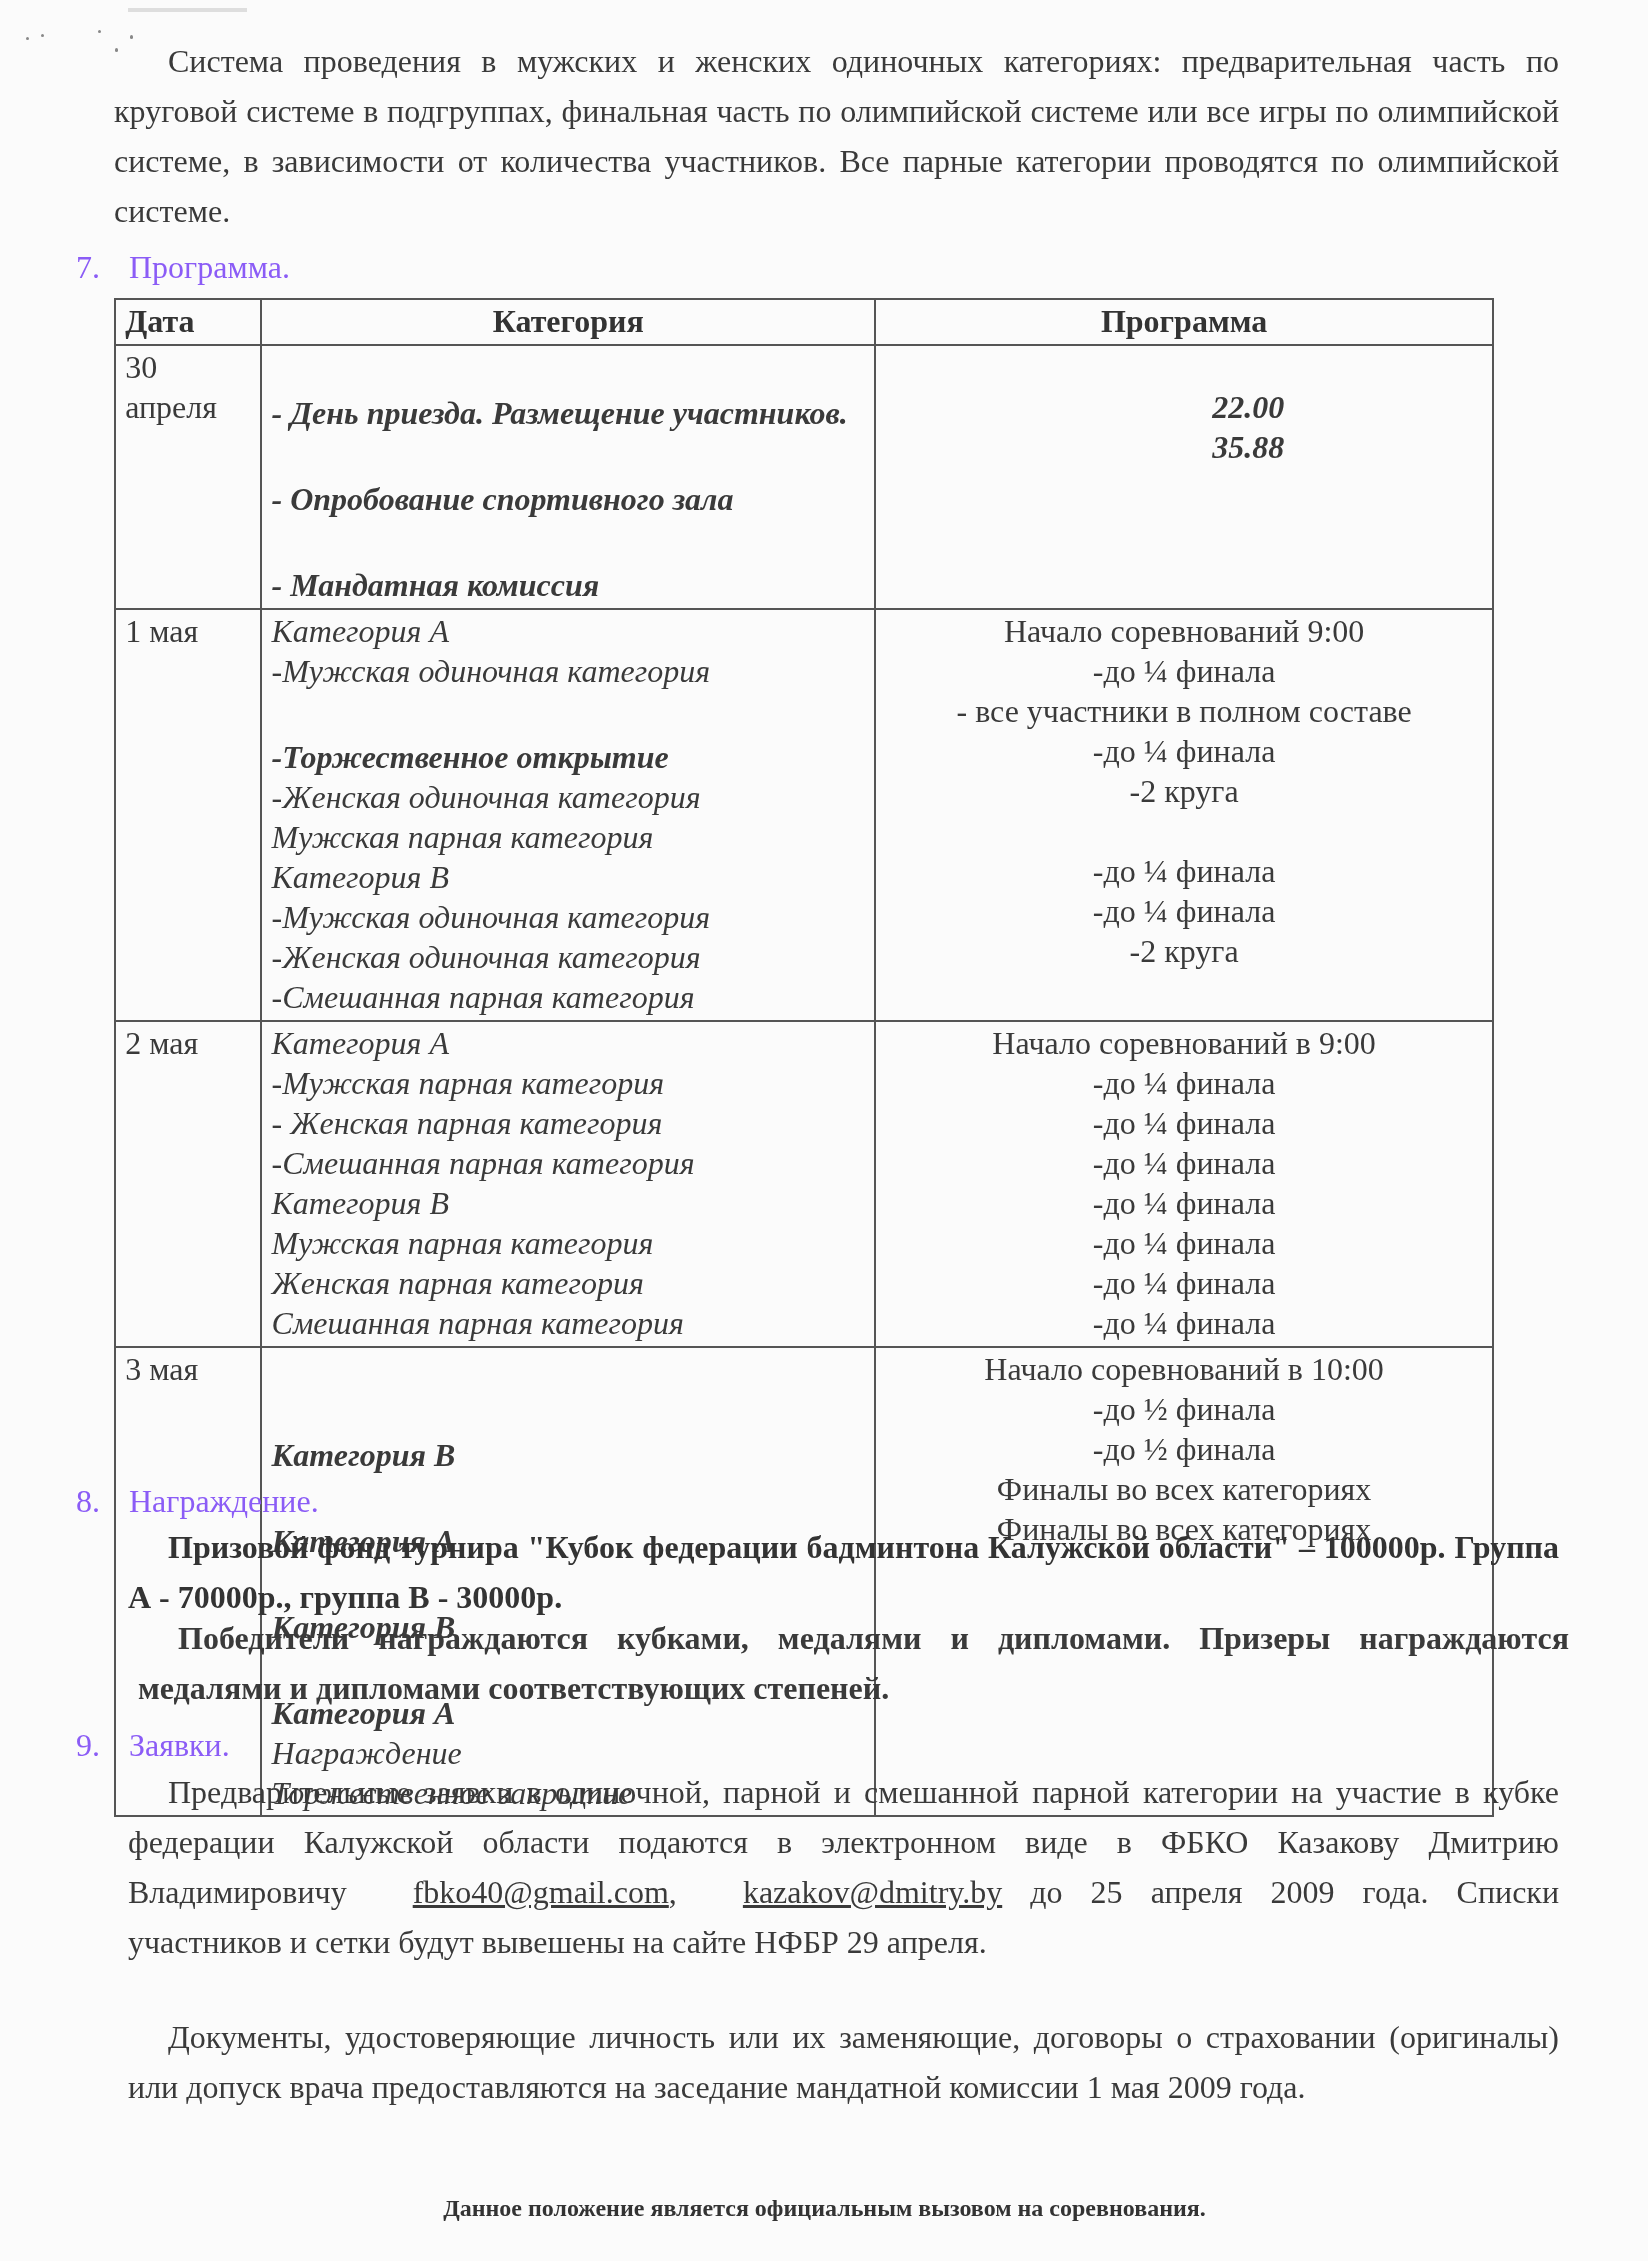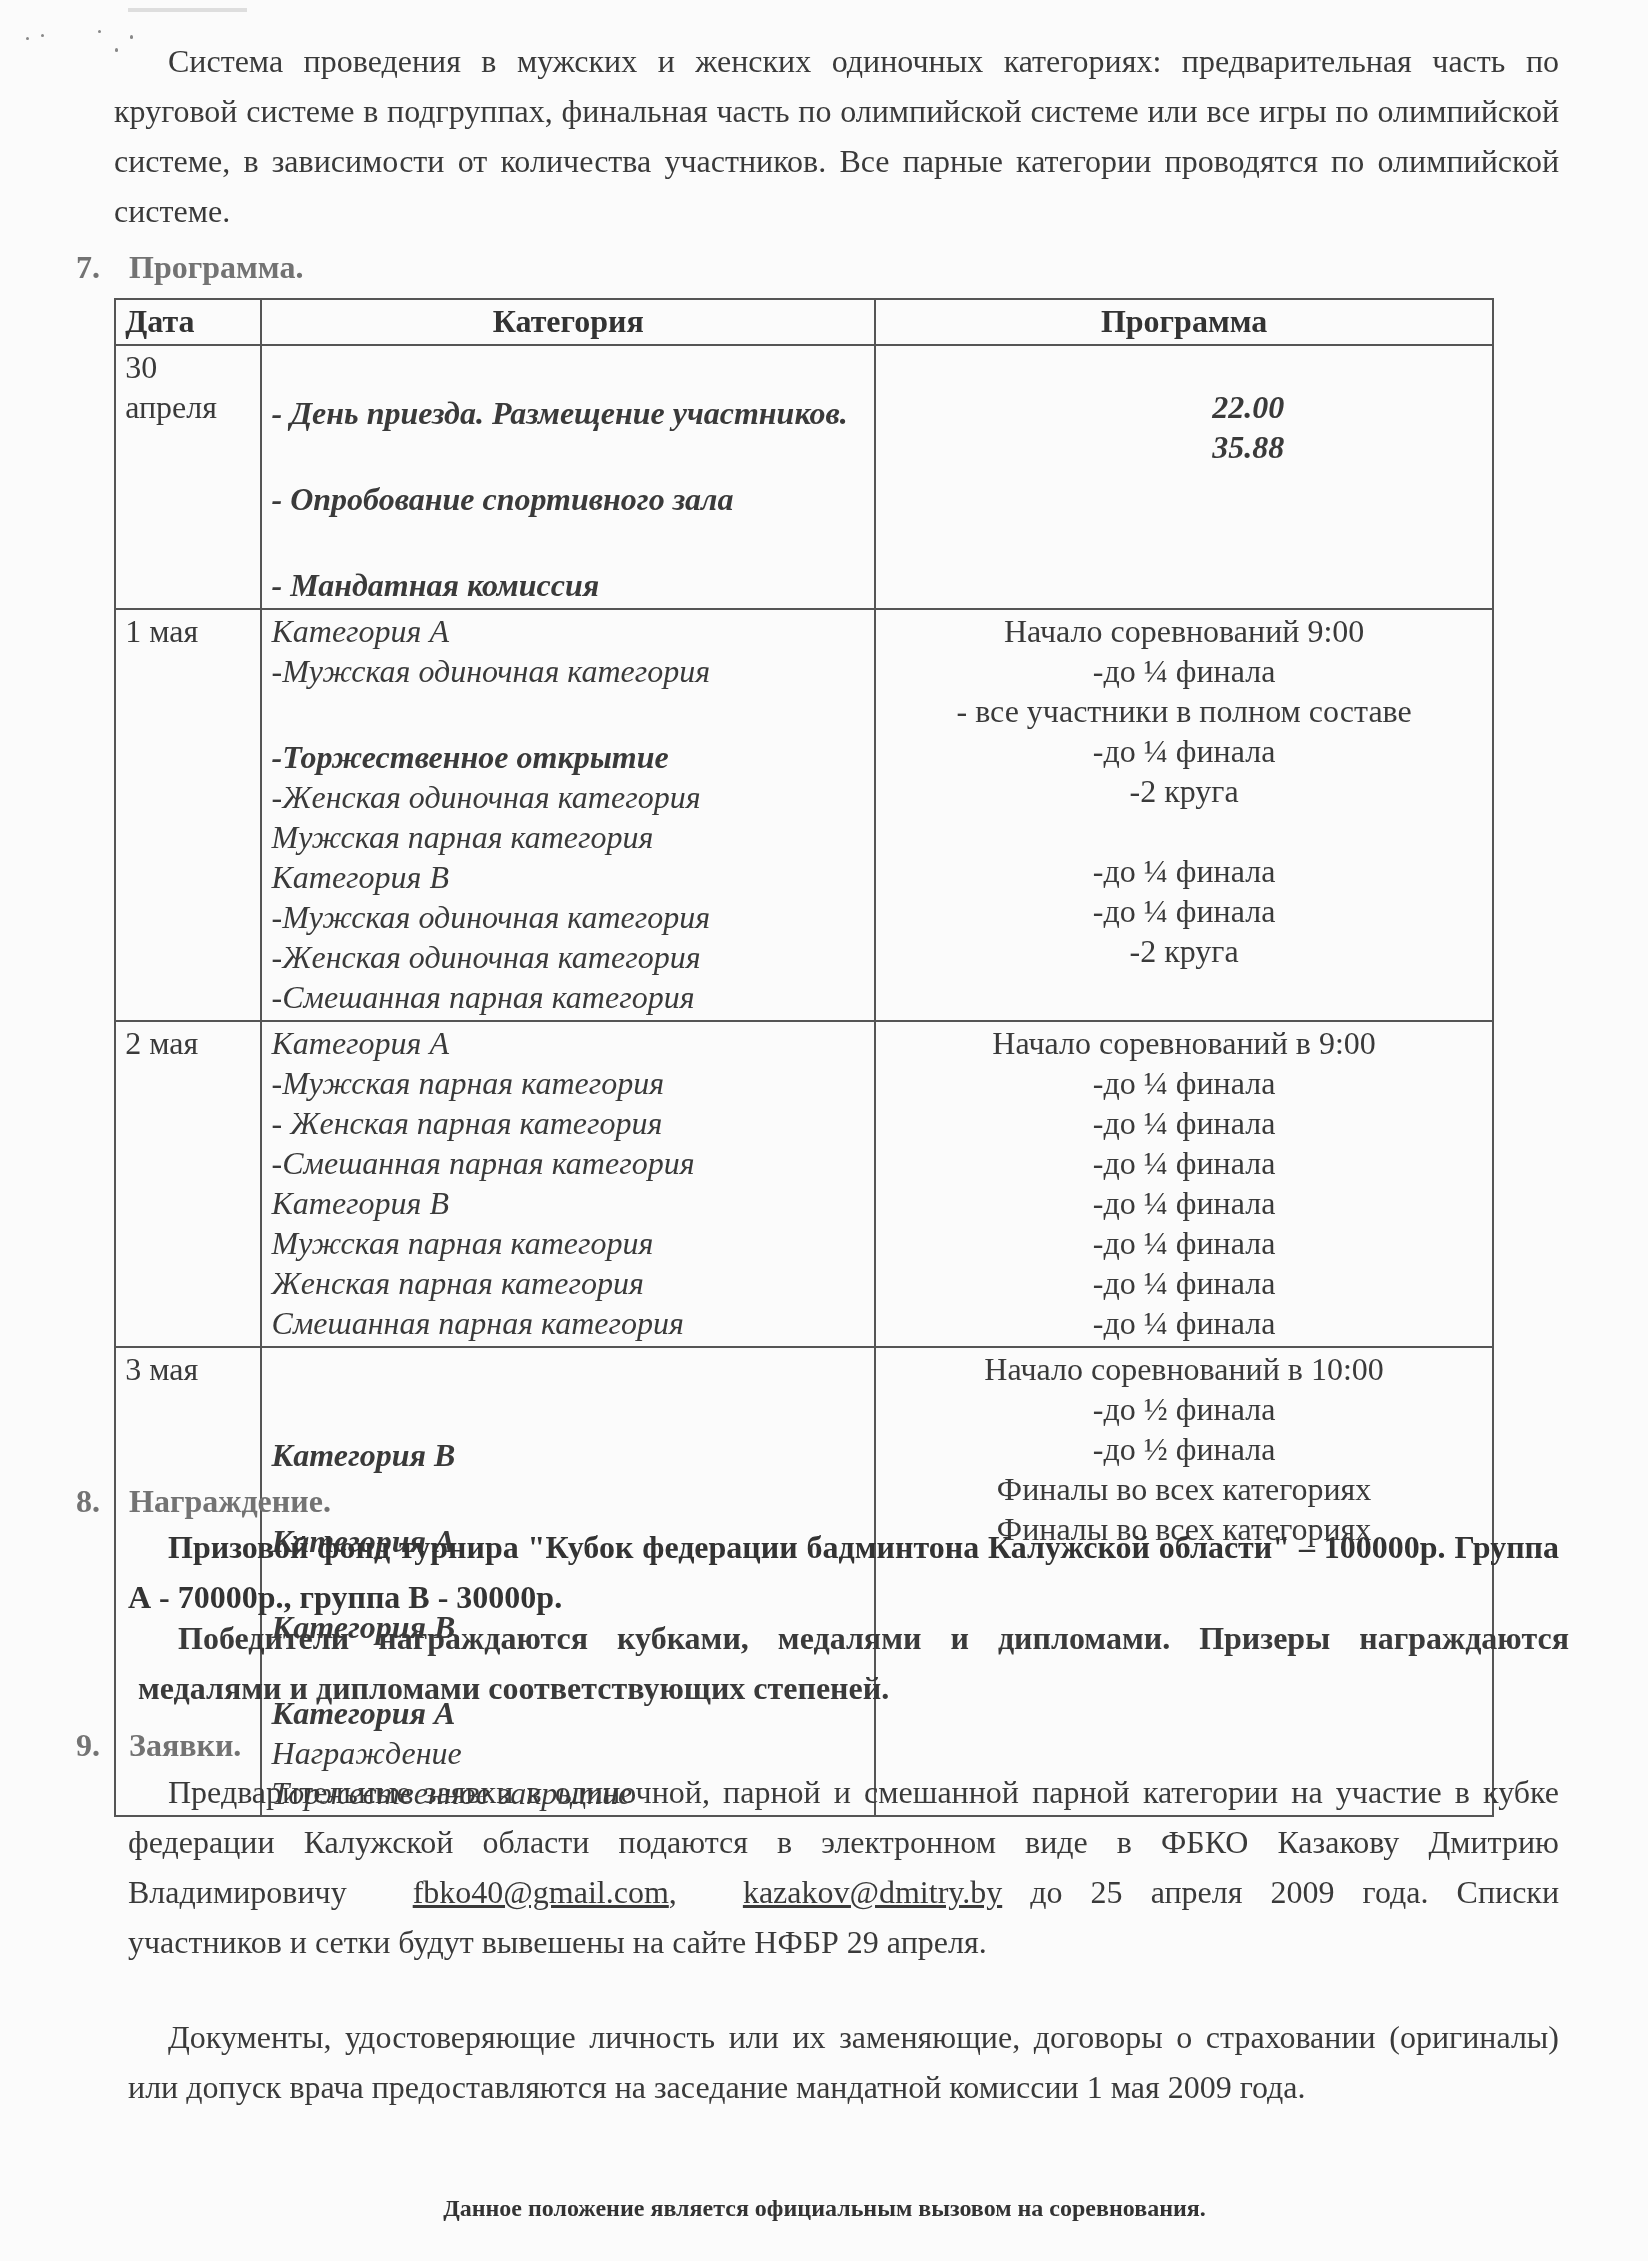--- a/index.html
+++ b/index.html
@@ -14,21 +14,21 @@
   .scan-speck span { position: absolute; width: 3.3px; height: 3.3px; border-radius: 50%; background: #888; }
   .top-bar { position: absolute; left: 128px; top: 8px; width: 119px; height: 4px; background: #bbb; opacity: .45; }
 
   .para {
     position: absolute; left: 114px; width: 1445px;
     font-size: 32px; line-height: 50px; text-align: justify; text-align-last: left;
   }
   .para .indent { display: inline-block; width: 54px; }
 
   .section-title {
-    position: absolute; left: 76px; font-size: 32px; font-weight: bold; color: #737373;
+    position: absolute; left: 76px; font-size: 32px; font-weight: normal; color: #8b5cf6;
   }
   .section-title .num { display: inline-block; width: 53px; }
 
   table.prog {
     position: absolute; left: 114px; top: 298px; width: 1380px;
     border-collapse: collapse; font-size: 32px;
   }
   table.prog td, table.prog th {
     border: 2px solid #555; vertical-align: top; padding: 1.3px 9.2px 2.6px 9.2px; line-height: 40px;
   }

